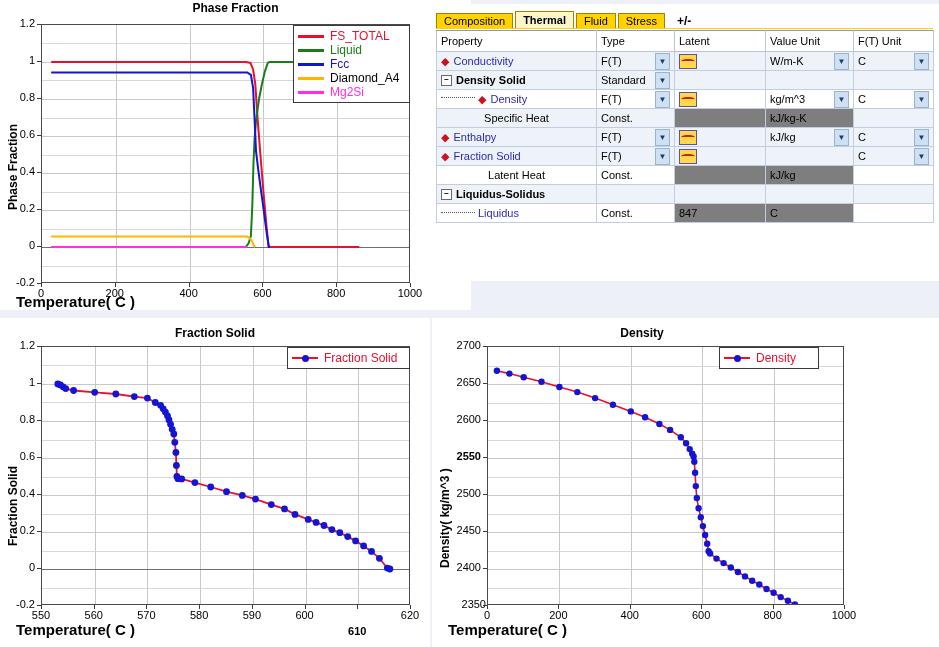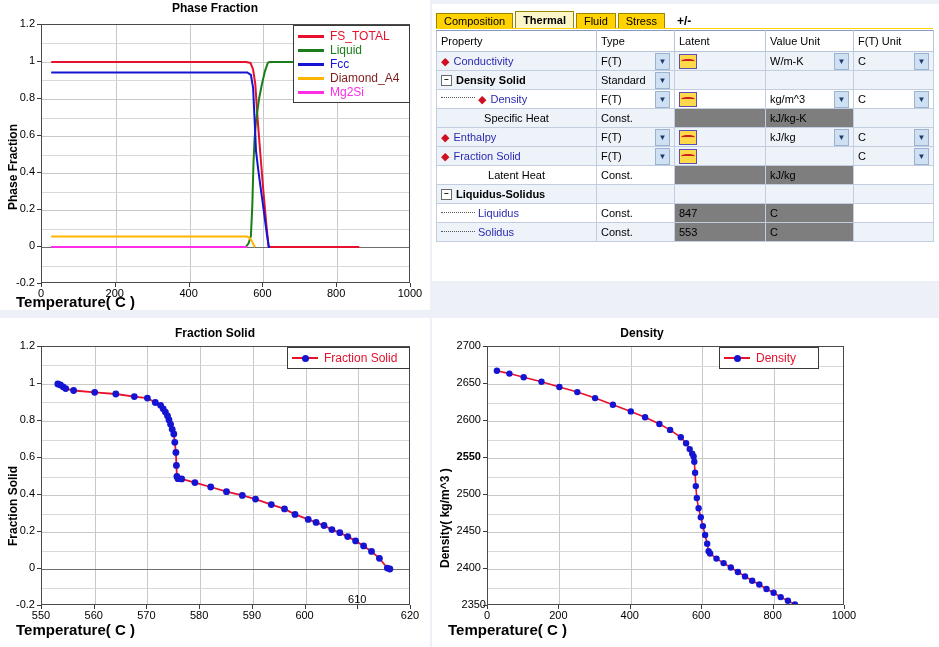--- a/index.html
+++ b/index.html
@@ -79,21 +79,21 @@
     flex:0 0 auto;margin-left:2px;cursor:pointer;}
   .chipicon{width:16px;height:13px;background:#ffd94a;border:1px solid #5a4fb5;
     position:relative;overflow:hidden;display:inline-block;vertical-align:middle;cursor:pointer;}
   .chipicon::before{content:"";position:absolute;left:1px;right:1px;top:4px;height:4px;
     border-top:2px solid #cc2020;border-radius:40%;}
   .centertext{text-align:center;}
 </style>
 </head>
 <body>
 
-<div class="panel" id="pf-panel" style="left:0;top:0;width:430px;height:310px;">
+<div class="panel" id="pf-panel" style="left:0;top:0;width:430px;height:310px;padding-left:41px;">
   <div class="chart-title" style="top:1px;">Phase Fraction</div>
   <div class="yaxis-title" style="left:6px;top:210px;">Phase Fraction</div>
   <div class="plotbox" id="pf-plot" style="left:41px;top:24px;width:367px;height:257px;">
       <div class="grid-v" style="left: 73.8px;"></div>
       <div class="grid-v" style="left: 147.6px;"></div>
       <div class="grid-v" style="left: 221.4px;"></div>
       <div class="grid-v" style="left: 295.2px;"></div>
       <div class="grid-h" style="top: 241px; background: rgb(216, 216, 216);"></div>
       <div class="axis-zero" style="top: 222px;"></div>
       <div class="grid-h" style="top: 204px; background: rgb(216, 216, 216);"></div>
@@ -154,21 +154,21 @@
       <div class="legend-row">
         <span class="legend-swatch" style="background:#1a7d1a"></span>
         <span class="legend-label" style="color:#1a7d1a">Liquid</span>
       </div>
       <div class="legend-row">
         <span class="legend-swatch" style="background:#1414d2"></span>
         <span class="legend-label" style="color:#1414d2">Fcc</span>
       </div>
       <div class="legend-row">
         <span class="legend-swatch" style="background:#ffb400"></span>
-        <span class="legend-label" style="color:#7f1d1d">Diamond_A4</span>
+        <span class="legend-label" style="color:#000000">Diamond_A4</span>
       </div>
       <div class="legend-row">
         <span class="legend-swatch" style="background:#ff2ee6"></span>
         <span class="legend-label" style="color:#ff2ee6">Mg2Si</span>
       </div>
     </div>
 </div>
 
 <div class="panel" id="grid-panel">
   <div class="tabstrip" id="tabstrip">
@@ -396,43 +396,20 @@
         <tr class="plain">
           <td class="prop-indent2"><span class="dashlead"></span><span class="proplink">Liquidus</span></td>
           <td>
             <div class="cellflex">
               <span>Const.</span>
             </div>
           </td>
           <td class="disabled">
             <div class="cellflex">
               <span>847</span>
-            </div>
-          </td>
-          <td class="disabled">
-            <div class="cellflex">
-              <span>C</span>
-            </div>
-          </td>
-          <td>
-            <div class="cellflex">
-              <span></span>
-            </div>
-          </td>
-        </tr>
-        <tr class="alt">
-          <td class="prop-indent2"><span class="dashlead"></span><span class="proplink">Solidus</span></td>
-          <td>
-            <div class="cellflex">
-              <span>Const.</span>
-            </div>
-          </td>
-          <td class="disabled">
-            <div class="cellflex">
-              <span>553</span>
             </div>
           </td>
           <td class="disabled">
             <div class="cellflex">
               <span>C</span>
             </div>
           </td>
           <td>
             <div class="cellflex">
               <span></span>
@@ -520,21 +497,21 @@
       <div class="xtlab" style="left: 71.7143px; top: 291px; width: 44px;">560</div>
       <div class="tick" style="left: 93.7143px; top: 287px; width: 1px; height: 4px;"></div>
       <div class="xtlab" style="left: 124.429px; top: 291px; width: 44px;">570</div>
       <div class="tick" style="left: 146.429px; top: 287px; width: 1px; height: 4px;"></div>
       <div class="xtlab" style="left: 177.143px; top: 291px; width: 44px;">580</div>
       <div class="tick" style="left: 199.143px; top: 287px; width: 1px; height: 4px;"></div>
       <div class="xtlab" style="left: 229.857px; top: 291px; width: 44px;">590</div>
       <div class="tick" style="left: 251.857px; top: 287px; width: 1px; height: 4px;"></div>
       <div class="xtlab" style="left: 282.571px; top: 291px; width: 44px;">600</div>
       <div class="tick" style="left: 304.571px; top: 287px; width: 1px; height: 4px;"></div>
-      <div class="xtlab" style="left: 335.286px; top: 275px; width: 44px;">610</div>
+      <div class="xtlab" style="left: 335.286px; top: 307px; width: 44px; font-weight: bold;">610</div>
       <div class="tick" style="left: 357.286px; top: 287px; width: 1px; height: 4px;"></div>
       <div class="xtlab" style="left: 388px; top: 291px; width: 44px;">620</div>
       <div class="tick" style="left: 410px; top: 287px; width: 1px; height: 4px;"></div>
       <div class="ytlab" style="left: 1px; width: 34px; top: 280px;">-0.2</div>
       <div class="tick" style="left: 37px; top: 287px; width: 4px; height: 1px;"></div>
       <div class="ytlab" style="left: 1px; width: 34px; top: 243px;">0</div>
       <div class="tick" style="left: 37px; top: 250px; width: 4px; height: 1px;"></div>
       <div class="ytlab" style="left: 1px; width: 34px; top: 206px;">0.2</div>
       <div class="tick" style="left: 37px; top: 213px; width: 4px; height: 1px;"></div>
       <div class="ytlab" style="left: 1px; width: 34px; top: 169px;">0.4</div>

